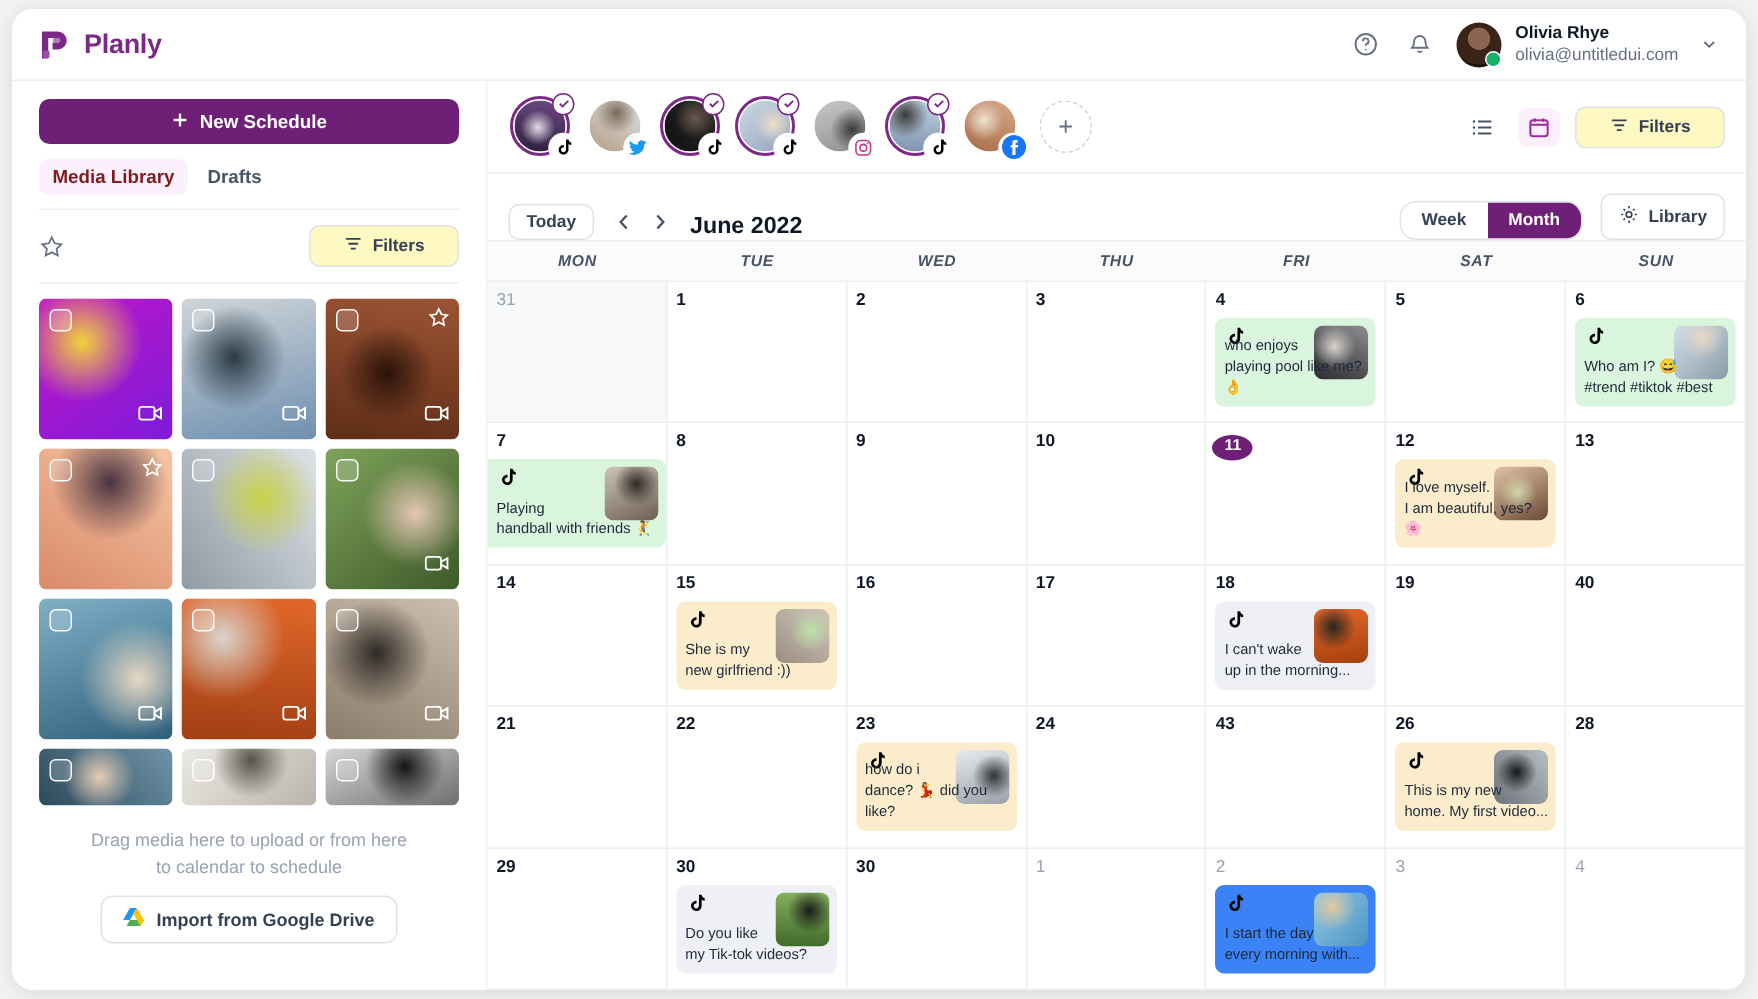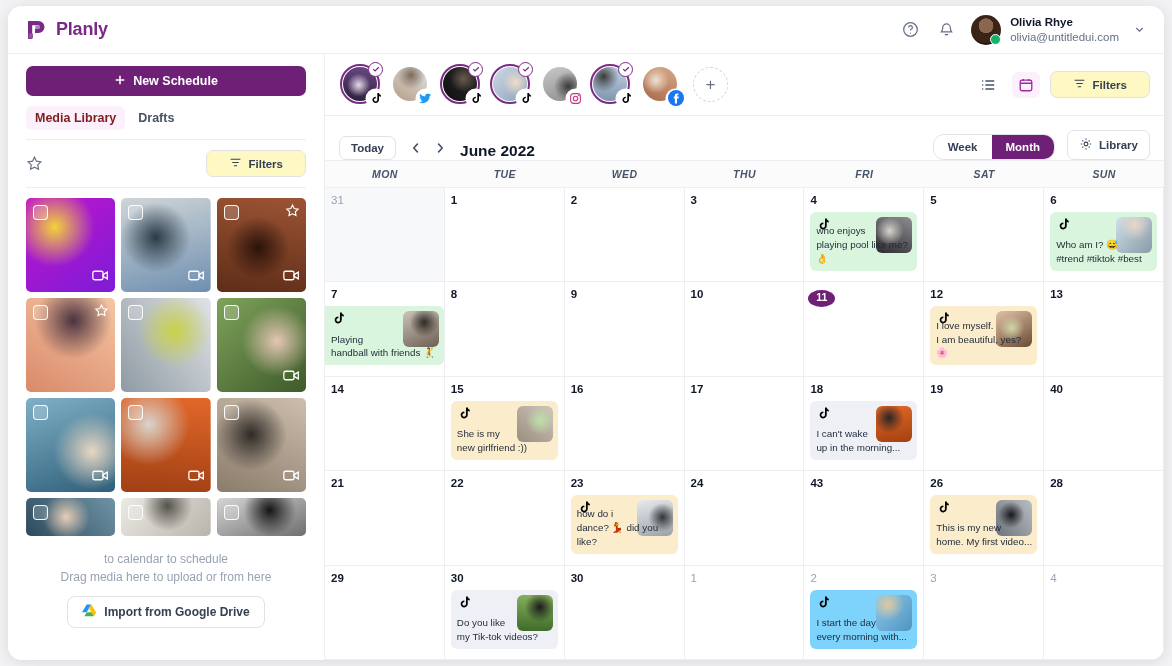--- a/index.html
+++ b/index.html
@@ -288,22 +288,22 @@
           </div>
           <div class="media short" style="background-image: radial-gradient(circle at 52% 21%, rgb(85, 81, 75) 0%, transparent 45%), linear-gradient(133deg, rgb(236, 234, 229) 0%, rgb(185, 180, 171) 100%);">
             <span class="chk"></span>
           </div>
           <div class="media short" style="background-image: radial-gradient(circle at 59% 32%, rgb(20, 20, 20) 0%, transparent 45%), linear-gradient(156deg, rgb(213, 213, 213) 0%, rgb(110, 110, 110) 100%);">
             <span class="chk"></span>
           </div>
         </div>
 
       <div class="drop-note">
+        <div>Drag media here to upload or from here</div>
         <div>to calendar to schedule</div>
-        <div>Drag media here to upload or from here</div>
       </div>
 
       <button class="gdrive">
         <span>
           <svg width="14" height="13" viewBox="0 0 16 14">
             <path d="M5.3 0 0 9.1h5.3L10.6 0z" fill="#2196f3"></path>
             <path d="M5.3 9.1 2.7 13.6h10.6L16 9.1z" fill="#4caf50"></path>
             <path d="M10.6 0 16 9.1l-2.7 4.5L8 4.5z" fill="#ffc107"></path>
           </svg>
         </span>
@@ -583,21 +583,21 @@
                 </svg></span><span class="ev-thumb" style="background-image:radial-gradient(circle at 63% 34%, #1b1b1b 0%, transparent 45%),linear-gradient(182deg, #86b25e 0%, #3f6a2a 100%)"></span><span class="ev-text">Do you like<br>my Tik-tok videos?</span></div>
           </div>
           <div class="cell">
             <div class="daynum">30</div>
           </div>
           <div class="cell">
             <div class="daynum muted">1</div>
           </div>
           <div class="cell">
             <div class="daynum muted">2</div>
-            <div class="ev" style="background:#7dd3fc"><span style="display:inline-block"><svg width="14" height="15" viewBox="0 0 16 16">
+            <div class="ev" style="background:#3b82f6"><span style="display:inline-block"><svg width="14" height="15" viewBox="0 0 16 16">
                   <path d="M10.3 1.2h2c.2 1.3 1 2.3 2.3 2.5v2c-.9 0-1.7-.3-2.3-.8v4.6c0 2.3-1.8 4.1-4 4.1S4.2 11.8 4.2 9.6c0-2.2 2-4 4.2-3.9v2.1c-1.1-.2-2.2.6-2.2 1.8 0 1.1.9 2 2 2s2-.9 2-2z" fill="#010101"></path>
                 </svg></span><span class="ev-thumb" style="background-image:radial-gradient(circle at 34% 27%, #e0c89f 0%, transparent 45%),linear-gradient(131deg, #8ec9e8 0%, #4e94c2 100%)"></span><span class="ev-text">I start the day<br>every morning with...</span></div>
           </div>
           <div class="cell">
             <div class="daynum muted">3</div>
           </div>
           <div class="cell">
             <div class="daynum muted">4</div>
           </div>
         </div>

